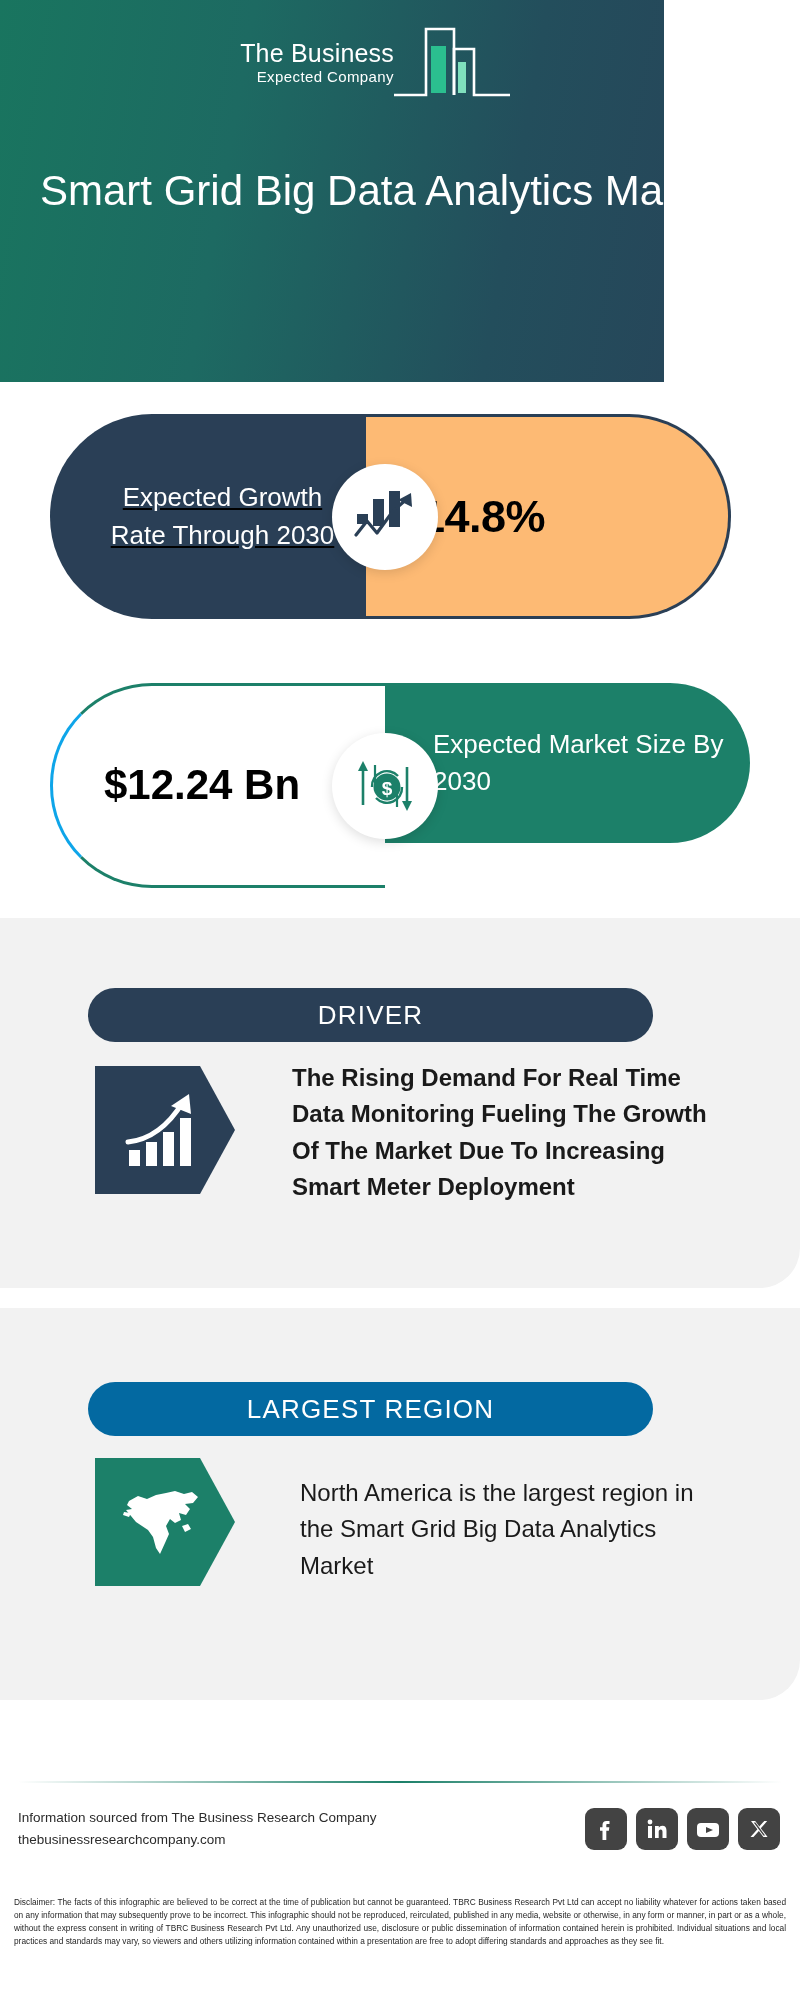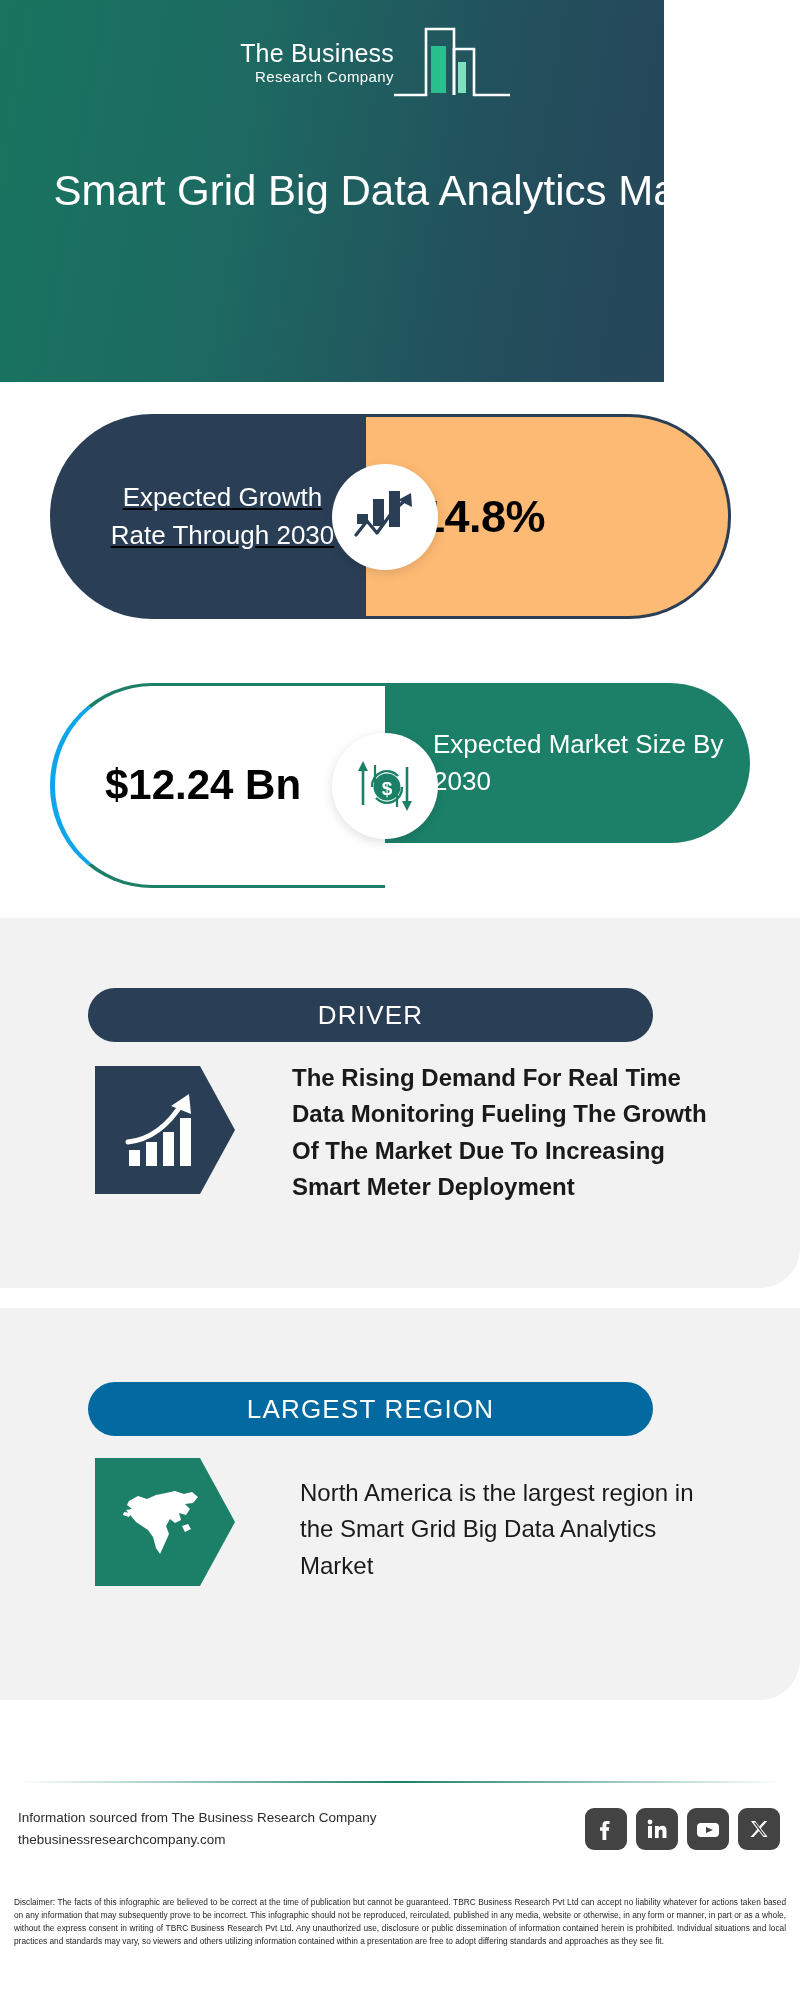--- a/index.html
+++ b/index.html
@@ -24,21 +24,21 @@
   .logo-text {
     position:absolute; right:118px; top:16px;
     text-align:right; color:#ffffff; line-height:1;
   }
   .logo-text .l1 { font-size:25px; letter-spacing:.2px; font-weight:400; display:block; }
   .logo-text .l2 { font-size:15px; letter-spacing:.4px; font-weight:400; display:block; margin-top:3px; }
   .logo-bars { position:absolute; right:0px; top:0px; width:120px; height:78px; }
 
   .title {
     position:absolute; left:40px; top:165px; width:720px;
-    text-align:center; color:#ffffff;
+    text-align:left; color:#ffffff;
     font-size:42px; line-height:1.23; font-weight:400;
   }
 
   
   .growth-card {
     position:absolute; left:50px; top:414px; width:700px; height:205px;
   }
   .growth-left {
     position:absolute; left:0; top:0; width:335px; height:205px;
     background:#2a3f56;
@@ -71,21 +71,21 @@
 
   
   .size-card {
     position:absolute; left:50px; top:683px; width:700px; height:205px;
   }
   .size-left {
     position:absolute; left:0; top:0; width:335px; height:205px;
     background:#ffffff;
     border-top:3px solid #1c8069;
     border-bottom:3px solid #1c8069;
-    border-left:5px solid #0ea5e9;
+    border-left:3px solid #0ea5e9;
     border-radius:102px 0 0 102px;
     display:flex; align-items:center; justify-content:center;
   }
   .size-left-value {
     color:#000000; font-size:42px; font-weight:bold; line-height:1.3;
     text-align:center; width:250px; padding-right:34px;
   }
   .size-right {
     position:absolute; left:335px; top:0; width:365px; height:160px;
     background:#1c8069; border-radius:0 102px 102px 0;
@@ -149,21 +149,21 @@
   }
 </style>
 </head>
 <body>
 
 <div class="header">
 
   <div class="logo">
     <div class="logo-text">
       <span class="l1">The Business</span>
-      <span class="l2">Research Company</span>
+      <span class="l2">Expected Company</span>
     </div>
     <svg class="logo-bars" viewBox="0 0 120 78">
       <polyline points="2,70 34,70 34,4 62,4 62,70" fill="none" stroke="#ffffff" stroke-width="2.6"></polyline>
       <polyline points="62,70 62,24 82,24 82,70 118,70" fill="none" stroke="#ffffff" stroke-width="2.6"></polyline>
       <rect x="39" y="21" width="15" height="47" fill="#2bbf8f"></rect>
       <rect x="66" y="37" width="8" height="31" fill="#7fe0bd"></rect>
     </svg>
   </div>
 
   <div class="title">Smart Grid Big Data Analytics Market</div>

